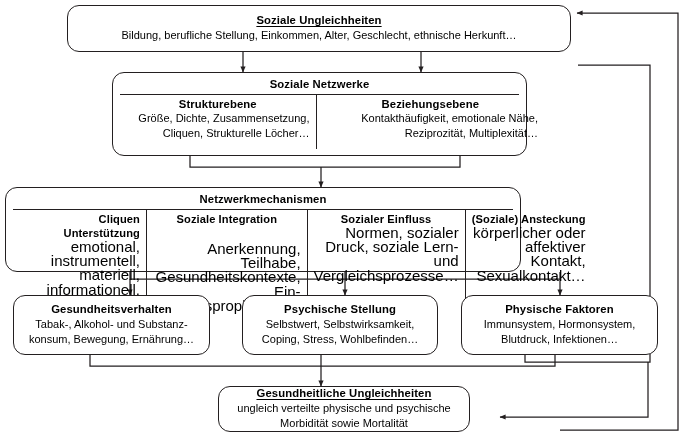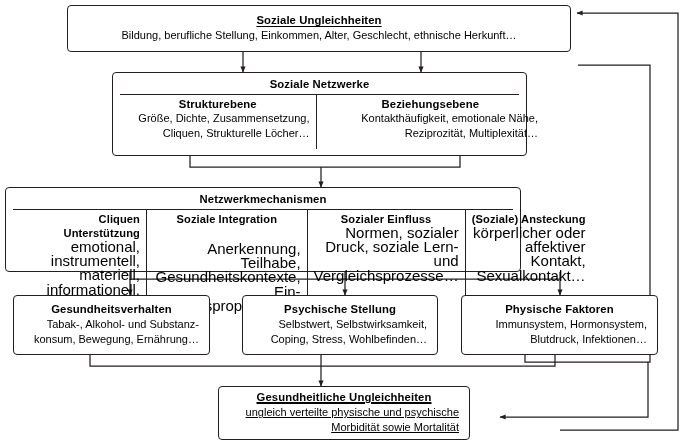--- a/index.html
+++ b/index.html
@@ -23,21 +23,21 @@
     left: 0;
     top: 0;
     width: 685px;
     height: 444px;
     pointer-events: none;
   }
   .node {
     position: absolute;
     box-sizing: border-box;
     border: 1.3px solid #231f20;
-    border-radius: 4px;
+    border-radius: 12px;
     background: #ffffff;
     display: flex;
     flex-direction: column;
     align-items: center;
     justify-content: center;
     text-align: center;
   }
   .node .title {
     font-weight: bold;
     font-size: 11.3px;
@@ -51,21 +51,20 @@
   .node .body {
     font-size: 11px;
     line-height: 14.6px;
   }
   
   .simple {
     padding: 5px 10px 6px;
   }
   .simple .body {
     margin-top: 1px;
-    text-align: right;
   }
   
   .grouped {
     justify-content: flex-start;
     padding: 4px 7px 6px;
   }
   .grouped > .title {
     width: 100%;
     padding-bottom: 3px;
   }
@@ -204,18 +203,18 @@
   <div class="node simple" id="node-psychische" style="left:242px; top:295px; width:196px; height:60px;">
     <div class="title">Psychische Stellung</div>
     <div class="body">Selbstwert, Selbstwirksamkeit, Coping, Stress, Wohlbefinden…</div>
   </div>
 
   <div class="node simple" id="node-physische" style="left:461px; top:295px; width:197px; height:60px;">
     <div class="title">Physische Faktoren</div>
     <div class="body">Immunsystem, Hormonsystem, Blutdruck, Infektionen…</div>
   </div>
 
-  <div class="node simple" id="node-gesundheitliche" style="left:218px; top:386px; width:252px; height:54px;text-decoration:underline;">
+  <div class="node simple" id="node-gesundheitliche" style="left:218px; top:386px; width:252px; height:46px;">
     <div class="title ul">Gesundheitliche Ungleichheiten</div>
     <div class="body">ungleich verteilte physische und psychische Morbidität sowie Mortalität</div>
   </div>
 
 </div>
 
 </body></html>

